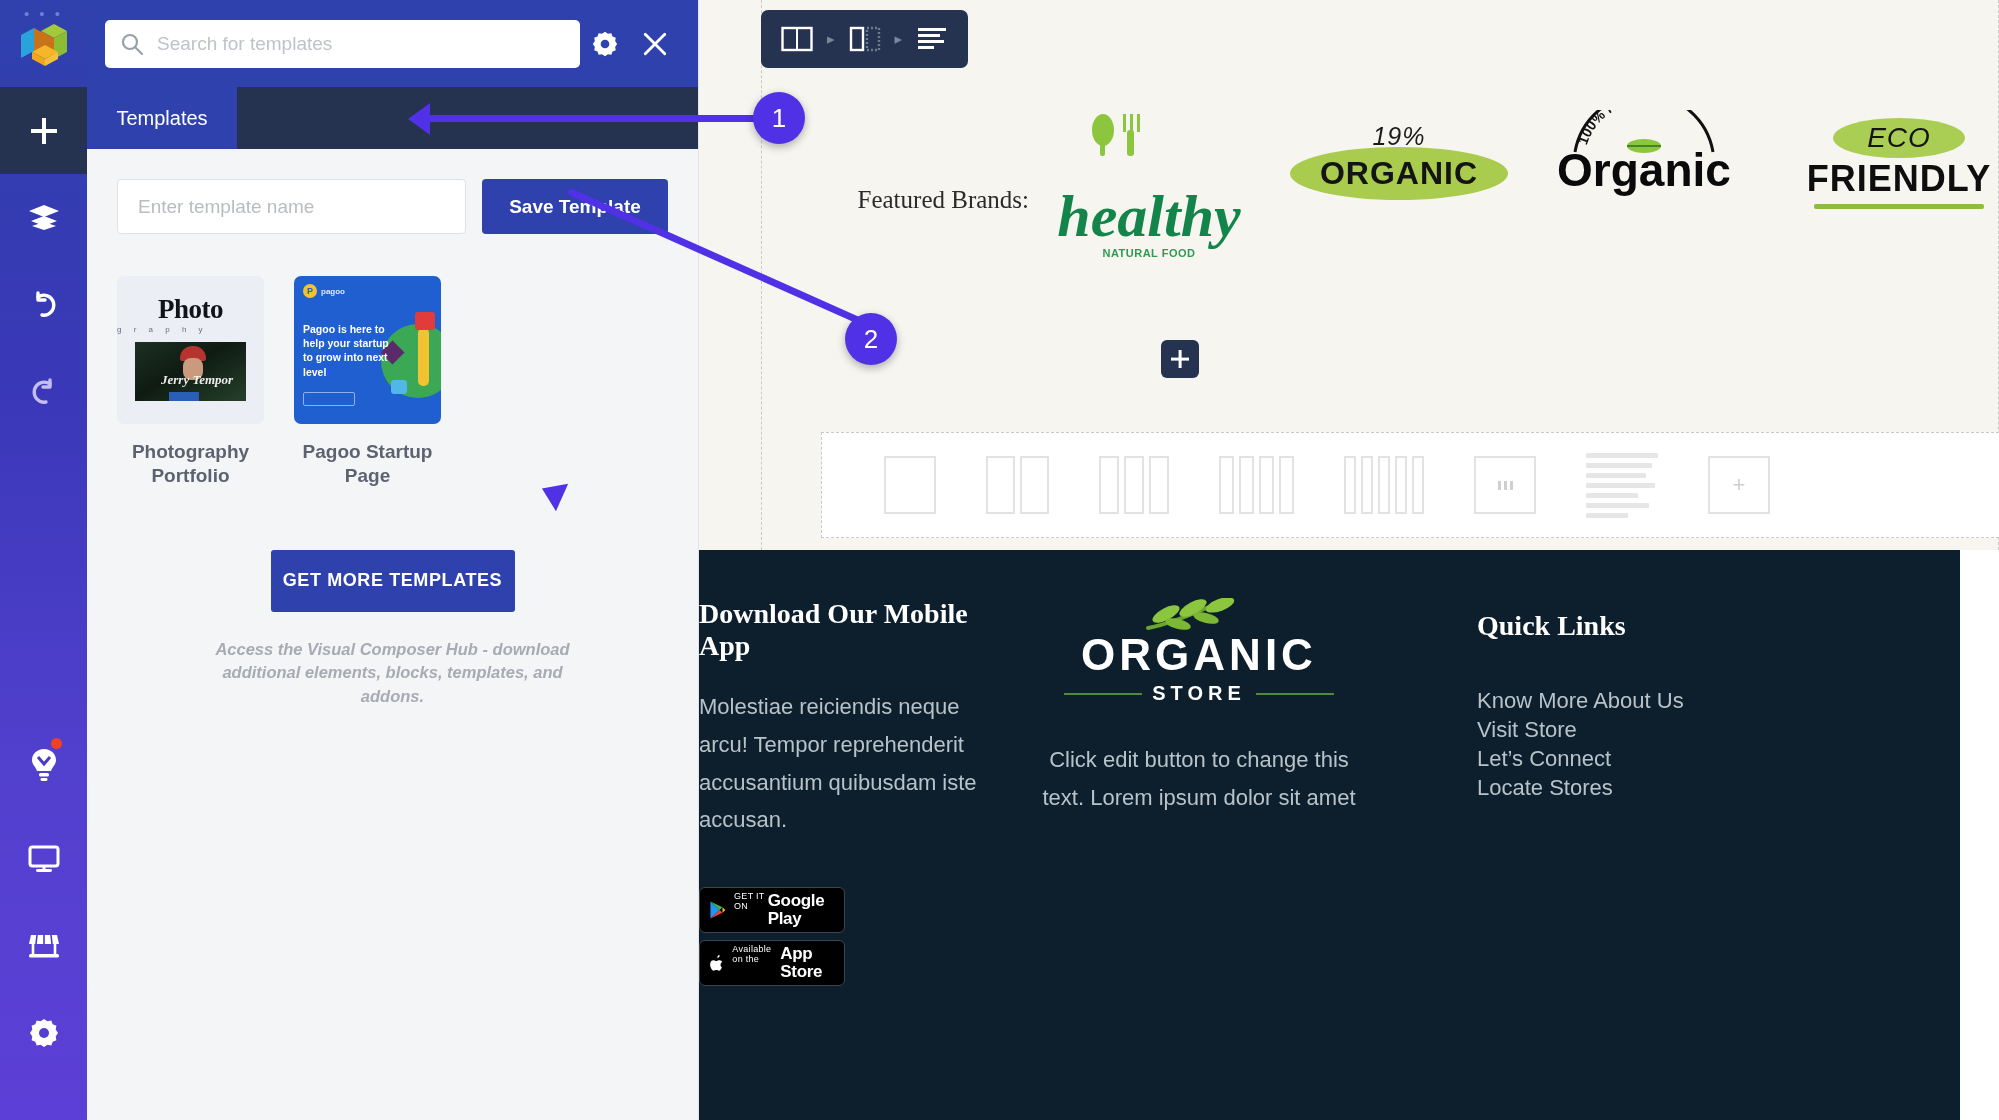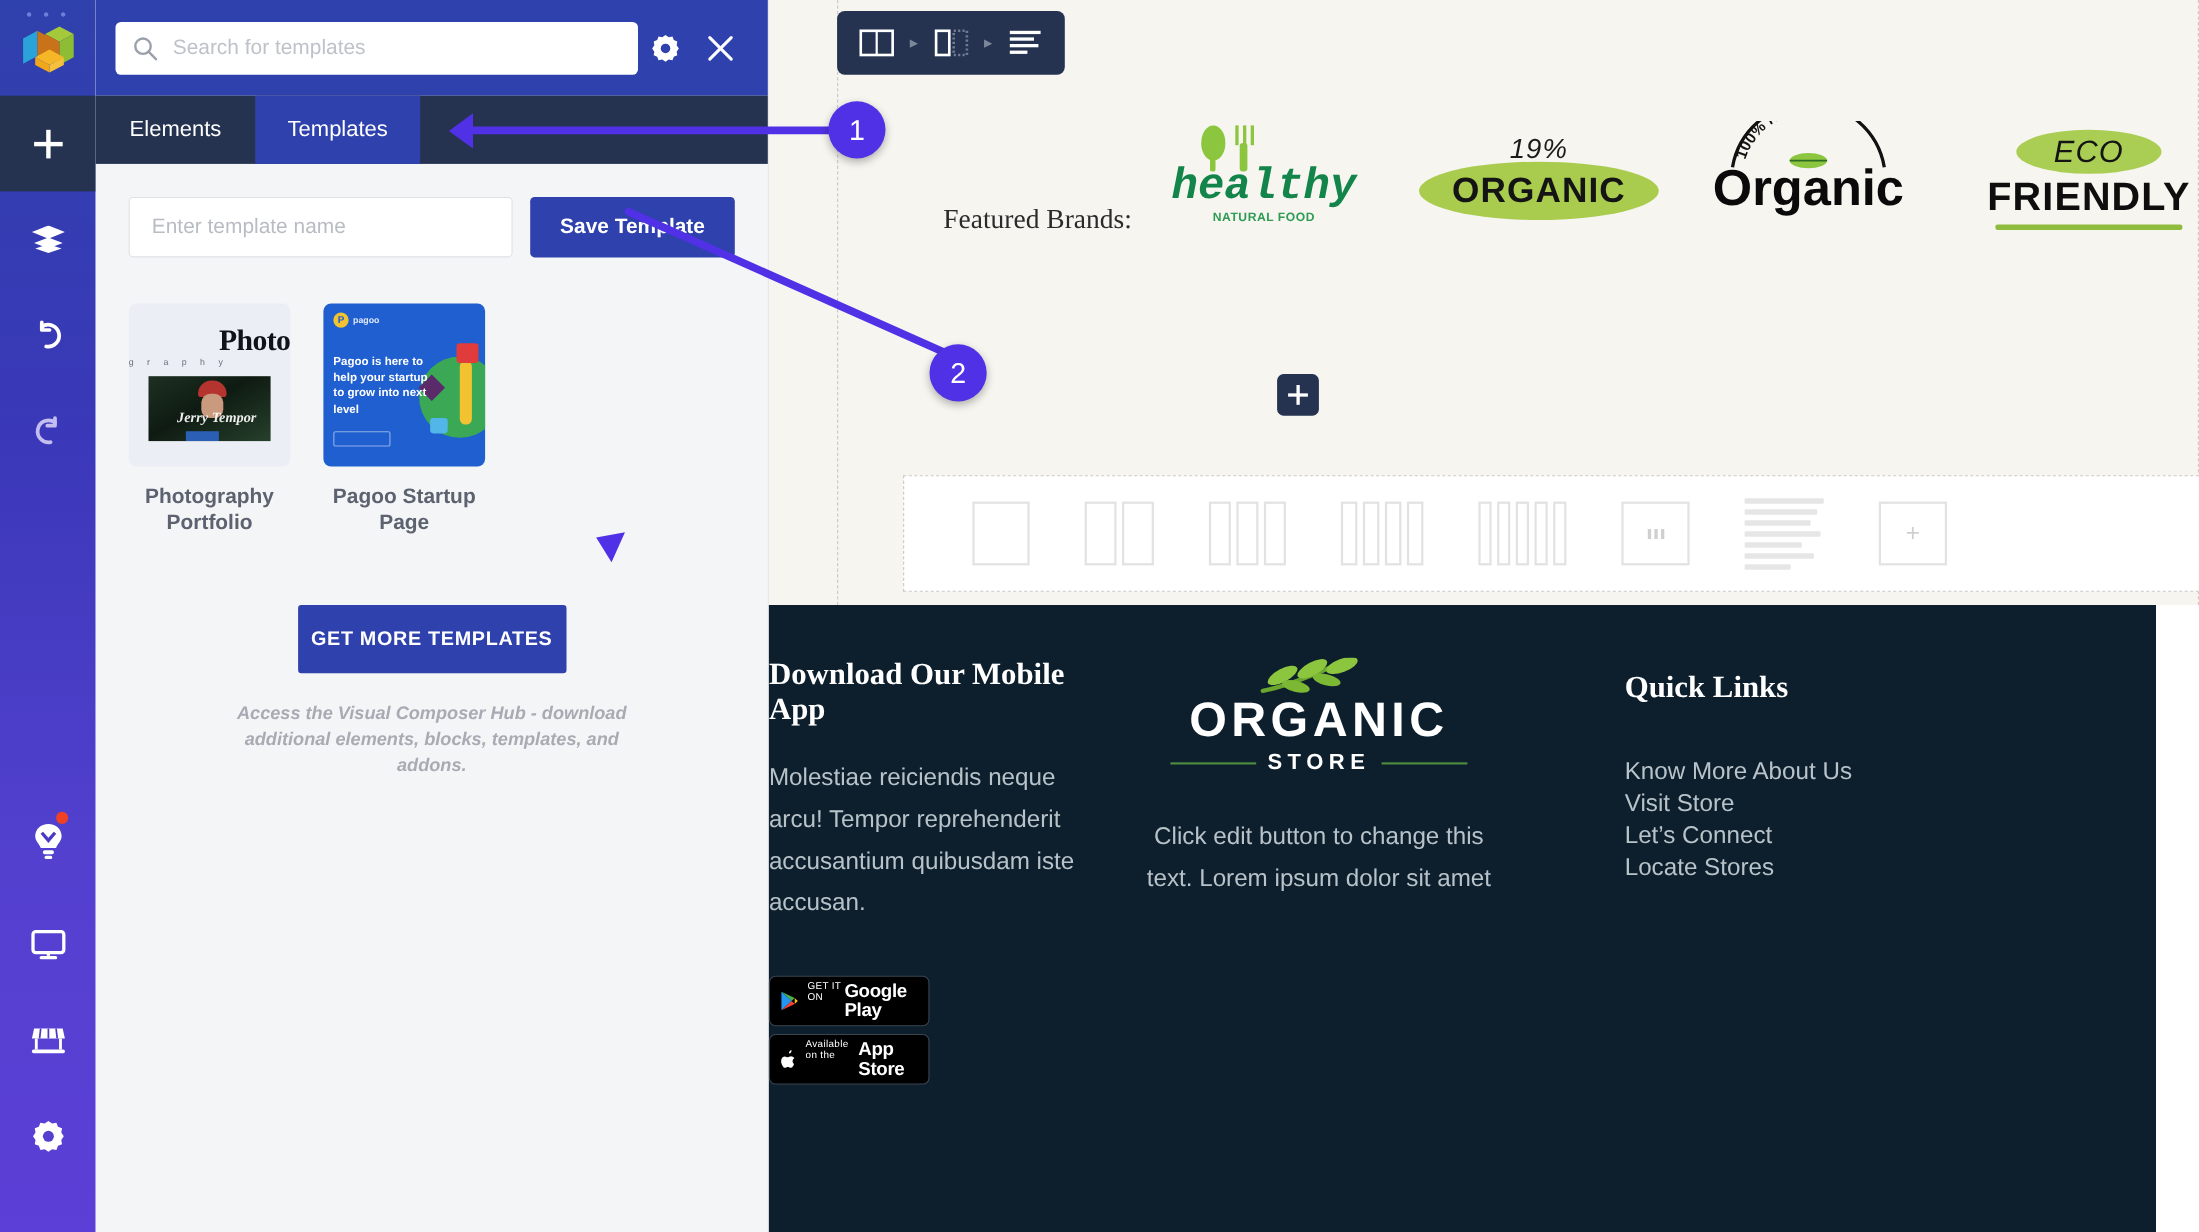--- a/index.html
+++ b/index.html
@@ -71,21 +71,21 @@
   }
 
   .tpl-grid { display: flex; gap: 30px; }
   .tpl-card { width: 147px; cursor: pointer; }
   .tpl-thumb { width: 147px; height: 148px; border-radius: 7px; overflow: hidden; position: relative; }
   .tpl-thumb.photo { background: #eceef5; }
   .tpl-thumb.pagoo { background: #1f5fd0; }
   .tpl-title { margin-top: 16px; text-align: center; font-size: 19px; color: #5d6270; line-height: 1.25; font-weight: bold; }
 
   
-  .ph-word { position:absolute; top:18px; left:0; width:147px; text-align:right;
+  .ph-word { position:absolute; top:18px; left:0; width:147px; text-align:center;
              font-family:"Liberation Serif", serif; font-weight:bold; font-size:27px; color:#10131a; letter-spacing:-0.5px;}
   .ph-sub { position:absolute; top:49px; left:0; width:147px; text-align:left; font-size:8px; color:#6b6f78; letter-spacing:5px;}
   .ph-img { position:absolute; left:18px; top:66px; width:111px; height:59px;
             background: linear-gradient(150deg,#1d3022 0%,#0f1b12 45%,#26402b 100%); overflow:hidden;}
   .ph-hat { position:absolute; left:45px; top:4px; width:26px; height:15px; background:#b6342f; border-radius:13px 13px 3px 3px;}
   .ph-face { position:absolute; left:48px; top:16px; width:20px; height:22px; background:#c99a7e; border-radius:8px;}
   .ph-sig { position:absolute; left:26px; top:30px; font-family:"Liberation Serif", serif; font-style:italic;
             font-weight:bold; font-size:13px; color:#fff; opacity:.92; }
   .ph-blue { position:absolute; left:34px; top:50px; width:30px; height:9px; background:#2a5fb5;}
 
@@ -282,21 +282,20 @@
       </div>
       <div class="hdr-icon-btn">
         <svg width="26" height="26" viewBox="0 0 24 24">
           <line x1="3" y1="3" x2="21" y2="21" stroke="#fff" stroke-width="2.6" stroke-linecap="round"></line>
           <line x1="21" y1="3" x2="3" y2="21" stroke="#fff" stroke-width="2.6" stroke-linecap="round"></line>
         </svg>
       </div>
     </div>
 
     <div id="tabs">
-      <div class="tab t1">Elements</div>
       <div class="tab t2">Templates</div>
     </div>
 
     <div id="panel-body">
 
       <div class="tpl-name-row">
         <input class="tpl-name-input" type="text" placeholder="Enter template name" style="">
         <button class="btn-save">Save Template</button>
       </div>
 
@@ -379,21 +378,21 @@
 
       <div class="brand-logo" style="left:350px; top:112px; width:200px; text-align:center;">
         <svg width="76" height="46" viewBox="0 0 76 46" style="display:block;margin:0 auto -6px 32px">
           <ellipse cx="22" cy="18" rx="11" ry="16" fill="#8cc63f"></ellipse>
           <rect x="19" y="30" width="5" height="14" rx="2" fill="#8cc63f"></rect>
           <rect x="42" y="2" width="3" height="18" fill="#8cc63f"></rect>
           <rect x="49" y="2" width="3" height="18" fill="#8cc63f"></rect>
           <rect x="56" y="2" width="3" height="18" fill="#8cc63f"></rect>
           <rect x="46" y="18" width="7" height="26" rx="3" fill="#8cc63f"></rect>
         </svg>
-        <div style="font-family:Liberation Mono, monospace;font-style:italic;font-weight:bold;font-size:40px;color:#13854a;line-height:.95;">healthy</div>
+        <div style="font-family:Liberation Serif, serif;font-style:italic;font-weight:bold;font-size:60px;color:#13854a;line-height:.95;margin-top:36px;">healthy</div>
         <div style="font-size:11px;color:#2e9b52;letter-spacing:.5px;font-weight:bold;margin-top:2px;">NATURAL FOOD</div>
       </div>
 
       <div class="brand-logo" style="left:580px; top:122px; width:240px; text-align:center;">
         <div style="font-family:'Liberation Sans',sans-serif;font-style:italic;font-size:25px;color:#1b1b1b;letter-spacing:1px;">19%</div>
         <div style="margin-top:-4px;display:inline-block;background:#a9cc4e;border-radius:50%;padding:8px 30px;">
           <span style="font-size:32px;font-weight:bold;color:#141414;letter-spacing:1px;">ORGANIC</span>
         </div>
       </div>
 

